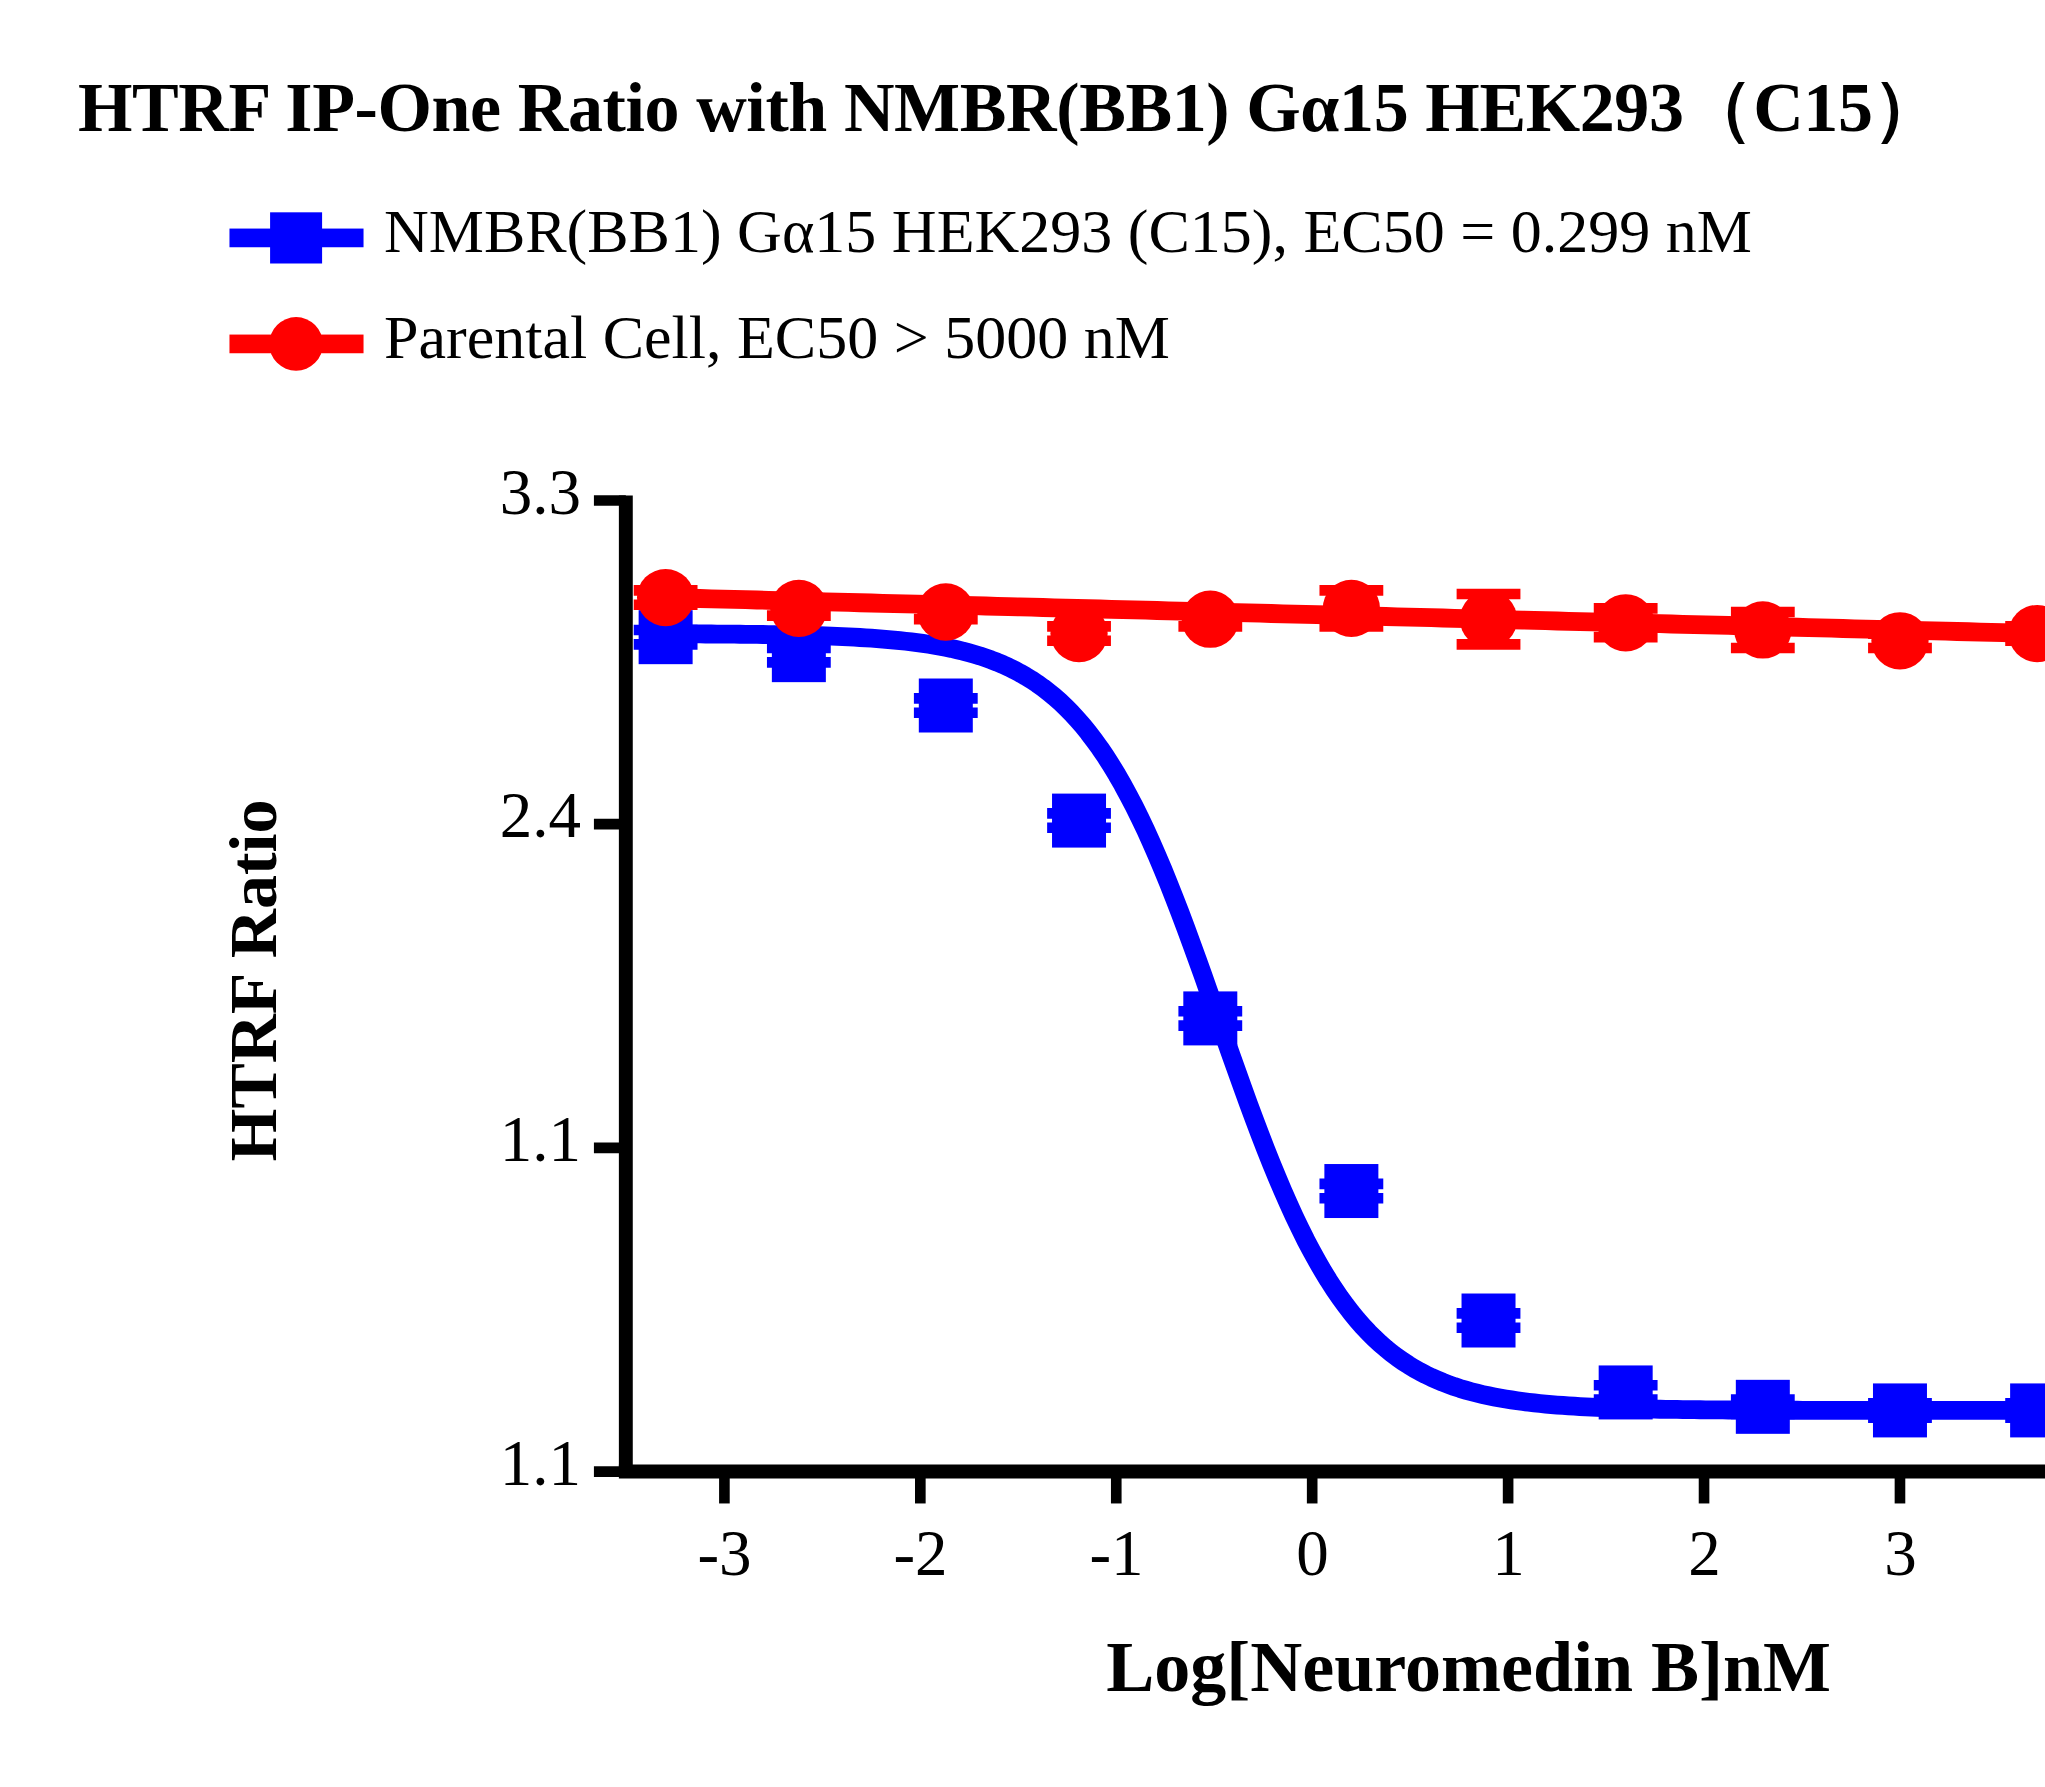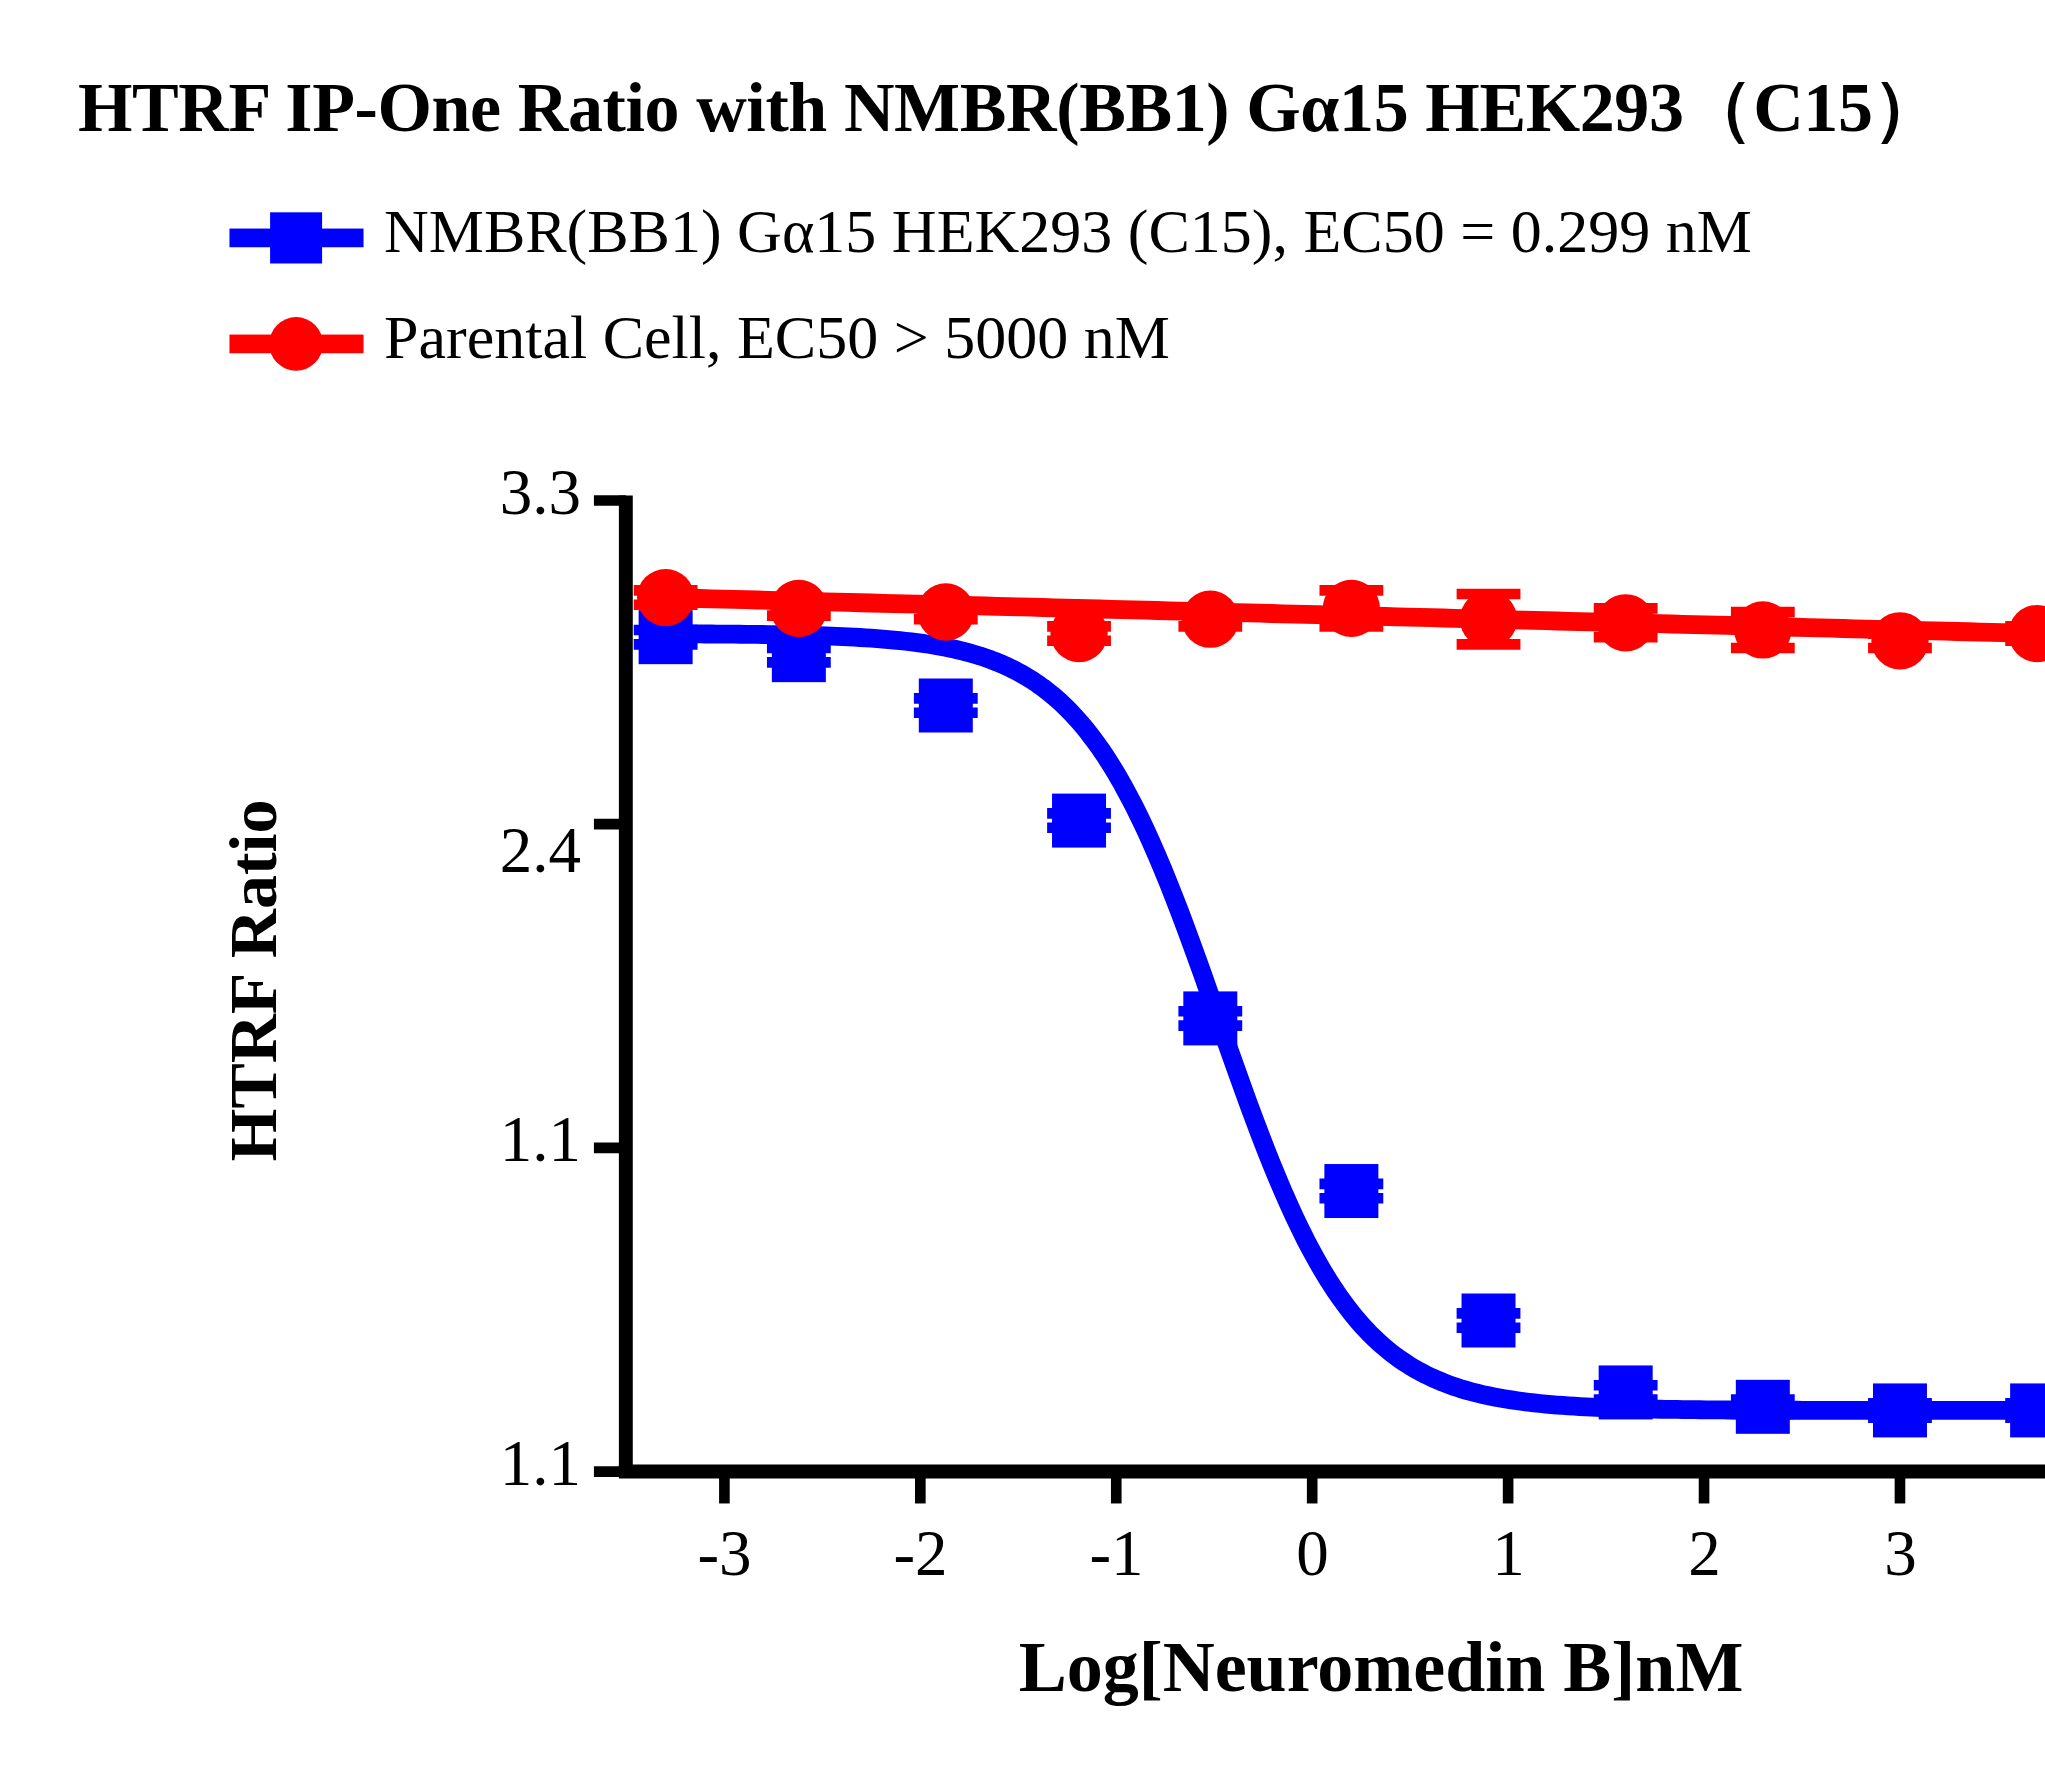--- a/index.html
+++ b/index.html
@@ -56,25 +56,25 @@
     <div class="legend-row">
       <svg class="legend-key" viewBox="0 0 330 160">
         <rect x="0" y="58" width="330" height="46" fill="#FF0000"></rect>
         <circle cx="164" cy="81" r="66" fill="#FF0000"></circle>
       </svg>
       <div class="legend-label">Parental Cell,  EC50 &gt; 5000 nM</div>
     </div>
   </div>
 
   <div class="ylabel" id="ylabel" style="left: -74px; top: 941px; width: 655px; text-align: center; transform: rotate(-90deg) translateX(0px); transform-origin: 50% 50%;">HTRF Ratio</div>
-  <div class="xlabel" id="xlabel" style="left: 931px; width: 900px; text-align: center; top: 1626px;">Log[Neuromedin B]nM</div>
+  <div class="xlabel" id="xlabel" style="left: 931px; width: 900px; text-align: right; top: 1626px;">Log[Neuromedin B]nM</div>
 
   <div id="yticklabels">
       <div class="ytick-text" style="right: 2126px; top: 455px;">3.3</div>
-      <div class="ytick-text" style="right: 2126px; top: 778px; margin-top: 35px;">2.4</div>
+      <div class="ytick-text" style="right: 2126px; top: 778px;">2.4</div>
       <div class="ytick-text" style="right: 2126px; top: 1102px;">1.1</div>
       <div class="ytick-text" style="right: 2126px; top: 1426px;">1.1</div>
     </div>
   <div id="xticklabels">
       <div class="xtick-text" style="left: 663px; width: 123px; top: 1516px;">-3</div>
       <div class="xtick-text" style="left: 859px; width: 123px; top: 1516px;">-2</div>
       <div class="xtick-text" style="left: 1055px; width: 123px; top: 1516px;">-1</div>
       <div class="xtick-text" style="left: 1251px; width: 123px; top: 1516px;">0</div>
       <div class="xtick-text" style="left: 1447px; width: 123px; top: 1516px;">1</div>
       <div class="xtick-text" style="left: 1643px; width: 123px; top: 1516px;">2</div>

